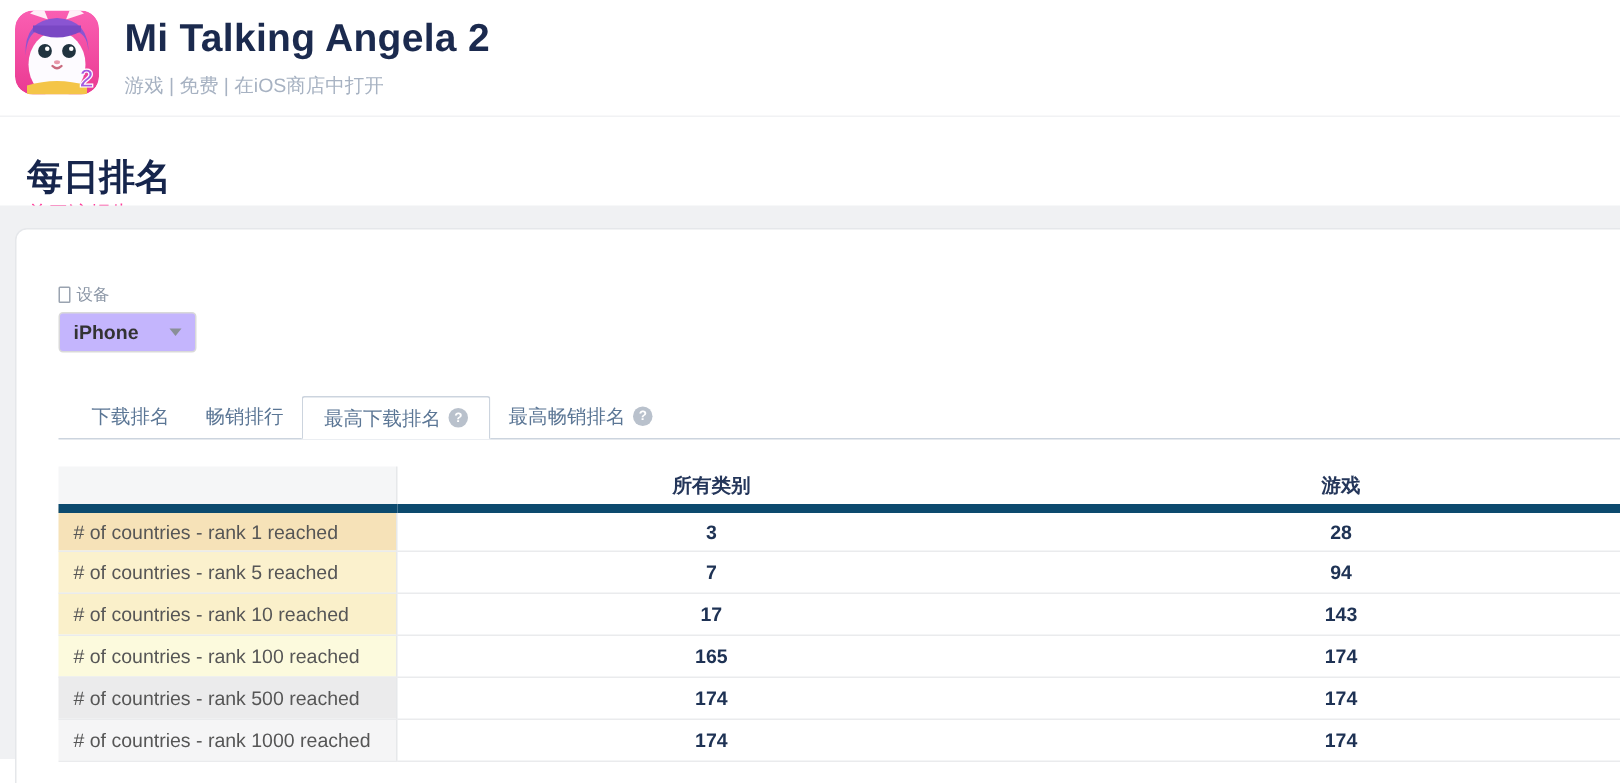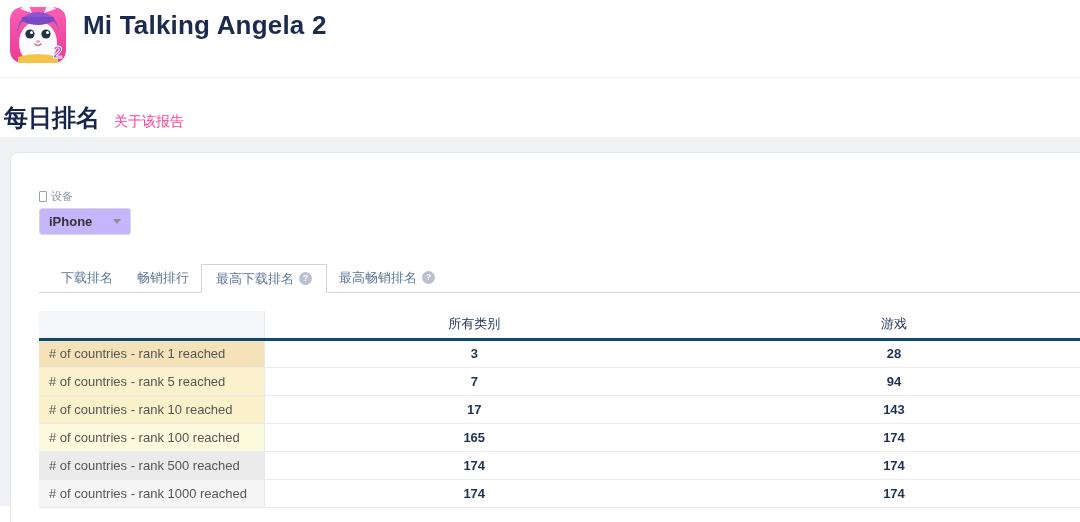--- a/index.html
+++ b/index.html
@@ -8,21 +8,21 @@
 
   
   .app-header { display:flex; align-items:flex-start; gap:17px;
                 padding:7px 10px 0 10px; height:78px;
                 border-bottom:1px solid #f1f2f4; }
   .app-icon { width:56px; height:56px; border-radius:12px; flex:0 0 auto; }
   .app-title { font-size:26px; font-weight:700; color:#1b2a4e; margin-top:3px; letter-spacing:.2px; }
   .app-sub { font-size:13px; color:#a7b2c2; margin-top:7px; }
 
   
-  .section-header { padding:24px 0 0 4px; display:flex; align-items:baseline; }
+  .section-header { padding:24px 0 0 4px; display:flex; align-items:baseline;flex-direction:column; }
   .section-title { font-size:24px; font-weight:700; color:#16254c; }
   .about-link { font-size:14px; color:#ff3d9a; margin-left:14px; text-decoration:none; }
 
   
   .gray-zone { position:absolute; left:0; top:137px; width:1080px; height:369px;
                background:#f0f1f3; }
   .card { position:absolute; left:10px; top:15px; width:1090px; height:400px;
           background:#fff; border:1px solid #e5e7ea; border-radius:8px;
           padding:36px 0 0 28px; }
 
@@ -48,22 +48,22 @@
   .tab.active { background:#fff; border:1px solid #ccd4de; border-bottom:1px solid #fff;
                 margin-bottom:-1px; border-radius:2px 2px 0 0; padding:0 14px; }
   .help-icon { width:13px; height:13px; border-radius:50%; background:#b9c1cc;
                color:#fff; font-size:9px; font-weight:700; line-height:13px;
                text-align:center; display:inline-block; }
 
   
   table { border-collapse:collapse; margin-top:18px; table-layout:fixed; width:1065px; }
   col.c1 { width:225px; } col.c2 { width:420px; } col.c3 { width:420px; }
   th, td { height:28px; font-size:13px; }
-  thead th { font-weight:400; color:#24365a; text-align:center;
-             border-bottom:3px solid #0c4a6e; }
+  thead th { font-weight:700; color:#24365a; text-align:center;
+             border-bottom:6px solid #0c4a6e; }
   thead th.corner { background:#f5f6f7; border-right:1px solid #e6e8ea; }
   tbody td { border-bottom:1px solid #eaebed; }
   td.rlabel { font-weight:400; color:#565656; padding-left:10px;
               border-right:1px solid #e6e8ea; }
   td.rval { font-weight:700; color:#1e3254; text-align:center; }
 </style>
 </head>
 <body>
 
 <div class="app-header">
@@ -84,20 +84,21 @@
     <circle cx="36" cy="27" r="4.6" fill="#20333f"></circle>
     <circle cx="21.5" cy="25.5" r="1.5" fill="#fff"></circle>
     <circle cx="37.5" cy="25.5" r="1.5" fill="#fff"></circle>
     <path d="M25 37 Q28 40 31 37" stroke="#c96a7e" stroke-width="1.6" fill="none" stroke-linecap="round"></path>
     <ellipse cx="28" cy="34.5" rx="2" ry="1.3" fill="#e898ab"></ellipse>
     <path d="M8 50 Q28 44 48 50 L48 56 L8 56 Z" fill="#f4c548"></path>
     <text x="43" y="51" font-size="17" font-weight="bold" fill="#a45ae0" stroke="#fff" stroke-width="0.8" font-family="Liberation Sans, sans-serif">2</text>
   </svg>
   <div>
     <div class="app-title">Mi Talking Angela 2</div>
+    <div class="app-sub">游戏 | 免费 | 在iOS商店中打开</div>
   </div>
 </div>
 
 <div class="section-header">
   <div class="section-title">每日排名</div>
   <a class="about-link" href="#">关于该报告</a>
 </div>
 
 <div class="gray-zone">
   <div class="card">

